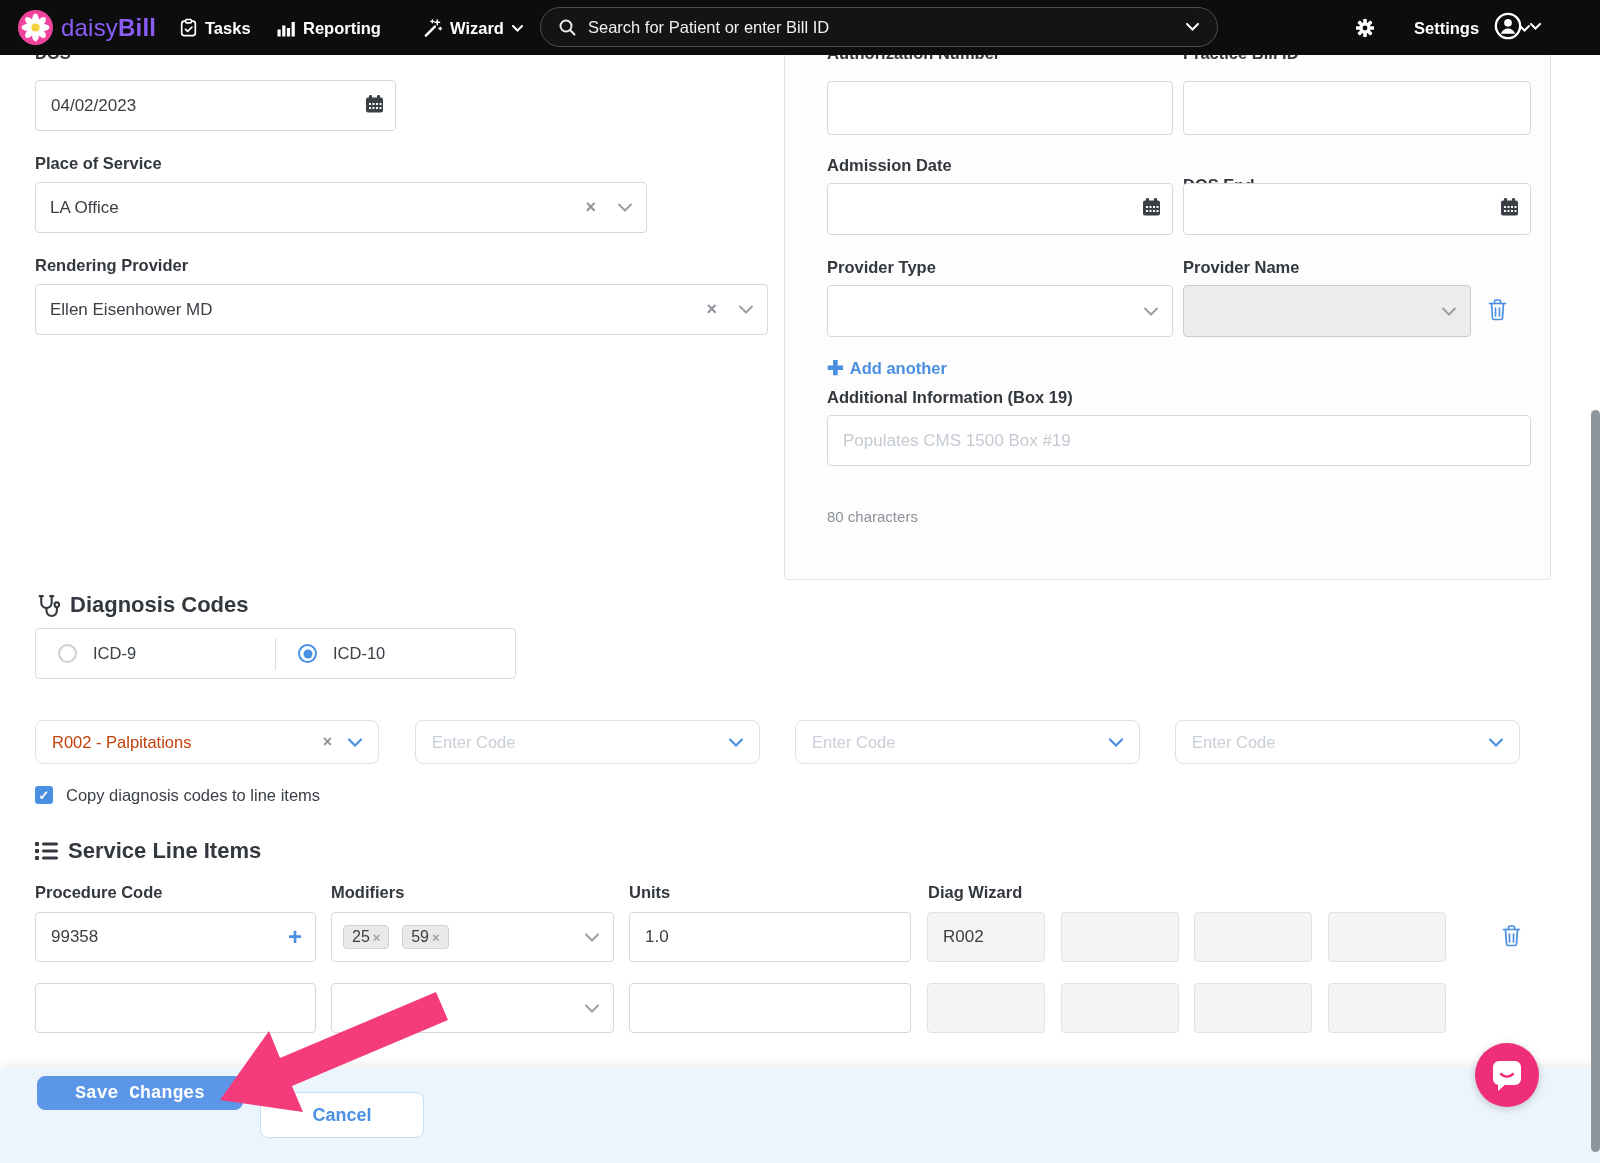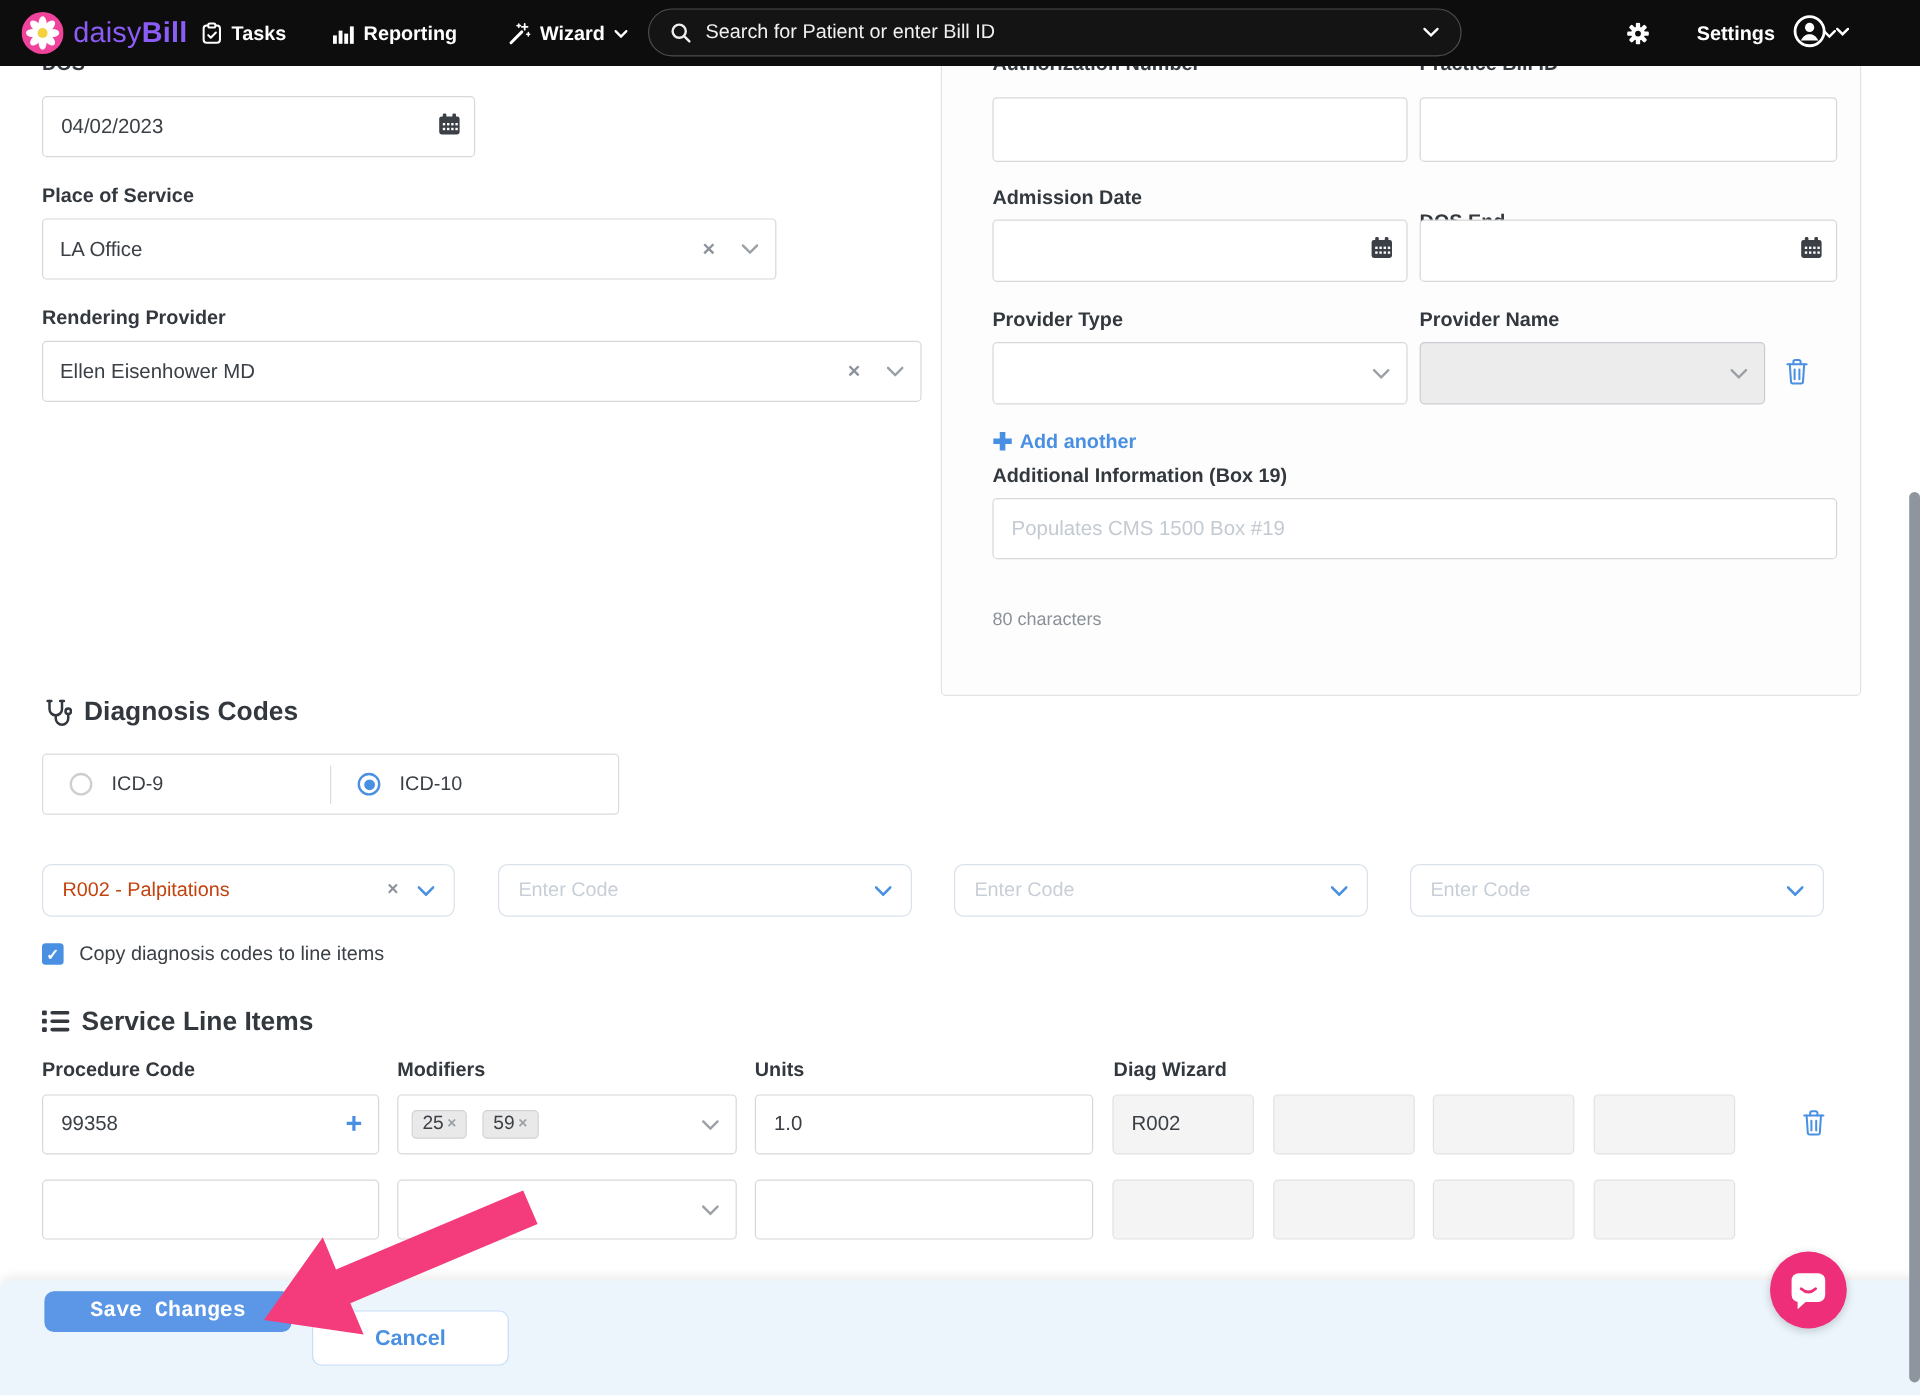--- a/index.html
+++ b/index.html
@@ -40,21 +40,21 @@
   .radio.sel{border-color:#4a90e2;}
   .radio.sel::after{content:"";position:absolute;left:50%;top:50%;width:9px;height:9px;border-radius:50%;background:#4a90e2;transform:translate(-50%,-50%);}
   .vdivider{width:1px;height:32px;background:#ddd;}
   .code-select{display:flex;align-items:center;border:1px solid #d9e2ea;border-radius:8px;background:#fff;padding:0 16px;font-size:16.5px;}
   .code-select .val{flex:1;color:#c2410c;}
   .code-select .ph{flex:1;color:#c9cfd8;}
   .checkbox{width:18px;height:18px;border-radius:3px;background:#4a90e2;color:#fff;font-size:13px;font-weight:700;display:flex;align-items:center;justify-content:center;}
   .cb-label{font-size:16.5px;color:#3b4046;}
 
   
-  .chip{display:inline-flex;align-items:flex-start;background:#e9e9e9;border:1px solid #d2d2d2;border-radius:4px;padding:2px 8px;font-size:16px;color:#3b4046;margin-right:8px;}
+  .chip{display:inline-flex;align-items:center;background:#e9e9e9;border:1px solid #d2d2d2;border-radius:4px;padding:2px 8px;font-size:16px;color:#3b4046;margin-right:8px;}
   .chip .chip-x{color:#9aa0a6;font-size:13px;font-weight:700;margin-left:3px;}
   .gray-box{background:#f4f4f4;border:1px solid #e2e2e2;border-radius:4px;display:flex;align-items:center;padding:0 15px;font-size:17px;color:#3b4046;}
   .plus{color:#4a90e2;font-size:24px;font-weight:700;line-height:1;}
 
   
   #footer{left:0;top:1067px;width:1600px;height:96px;background:#ecf5fc;box-shadow:0 -3px 8px rgba(0,0,0,.07);border-radius:8px 0 0 0;z-index:10;}
   .btn{display:flex;align-items:center;justify-content:center;font-size:18px;font-weight:700;border-radius:8px;cursor:pointer;}
   .btn-primary{background:#5b97e6;color:#fff;border:1px solid #5b97e6;}
   .btn-secondary{background:#fff;color:#4a90e2;border:1px solid #c7def5;}
 
@@ -191,21 +191,21 @@
     <span style="font-size:20px;font-weight:700;">✚</span>
     <span>Add another</span>
   </div>
 
   <div class="abs lbl" style="left:827px;top:388px;">Additional Information (Box 19)</div>
   <div class="abs" style="left:827px;top:415px;width:704px;height:51px;">
     <input class="field" placeholder="Populates CMS 1500 Box #19" style="">
   </div>
   <div class="abs muted" style="left:827px;top:508px;">80 characters</div>
 
-  <div class="abs section-head" style="left:35px;top:580px;">
+  <div class="abs section-head" style="left:35px;top:592px;">
     <svg width="25" height="25" viewBox="0 0 24 24" fill="none" stroke="#33383e" stroke-width="2" stroke-linecap="round">
         <path d="M6 3v6.5a5 5 0 0 0 10 0V3"></path>
         <path d="M4.5 3h3M14.5 3h3"></path>
         <path d="M11 14.5V17a5 5 0 0 0 10 0v-3.4"></path>
         <circle cx="21" cy="11.2" r="2.2"></circle>
       </svg>
     <span>Diagnosis Codes</span>
   </div>
 
   <div class="abs radio-box" style="left:35px;top:628px;width:481px;height:51px;">
@@ -380,21 +380,21 @@
             </g>
           <g transform="rotate(315 17 17)">
               <ellipse cx="17" cy="9.5" rx="3.3" ry="6"></ellipse>
             </g>
         </g>
         <circle cx="17" cy="17" r="4" fill="#f3d23e"></circle>
       </svg>
       <span class="brand-text"><span class="brand-daisy">daisy</span><span class="brand-bill">Bill</span></span>
     </div>
 
-    <div class="abs nav-item" style="left:168px;top:15px;">
+    <div class="abs nav-item" style="left:180px;top:15px;">
       <svg width="17" height="20" viewBox="0 0 20 22" fill="none" stroke="#fff" stroke-width="2">
           <rect x="2" y="3" width="16" height="17" rx="3"></rect>
           <rect x="6.5" y="1" width="7" height="4" rx="1.5" fill="#0d0d0d"></rect>
           <path d="M6.5 12.5l2.5 2.5 5-5" stroke-linecap="round" stroke-linejoin="round"></path>
         </svg>
       <span>Tasks</span>
     </div>
 
     <div class="abs nav-item" style="left:277px;top:15px;">
       <svg width="18" height="17" viewBox="0 0 18 16" fill="#fff">

